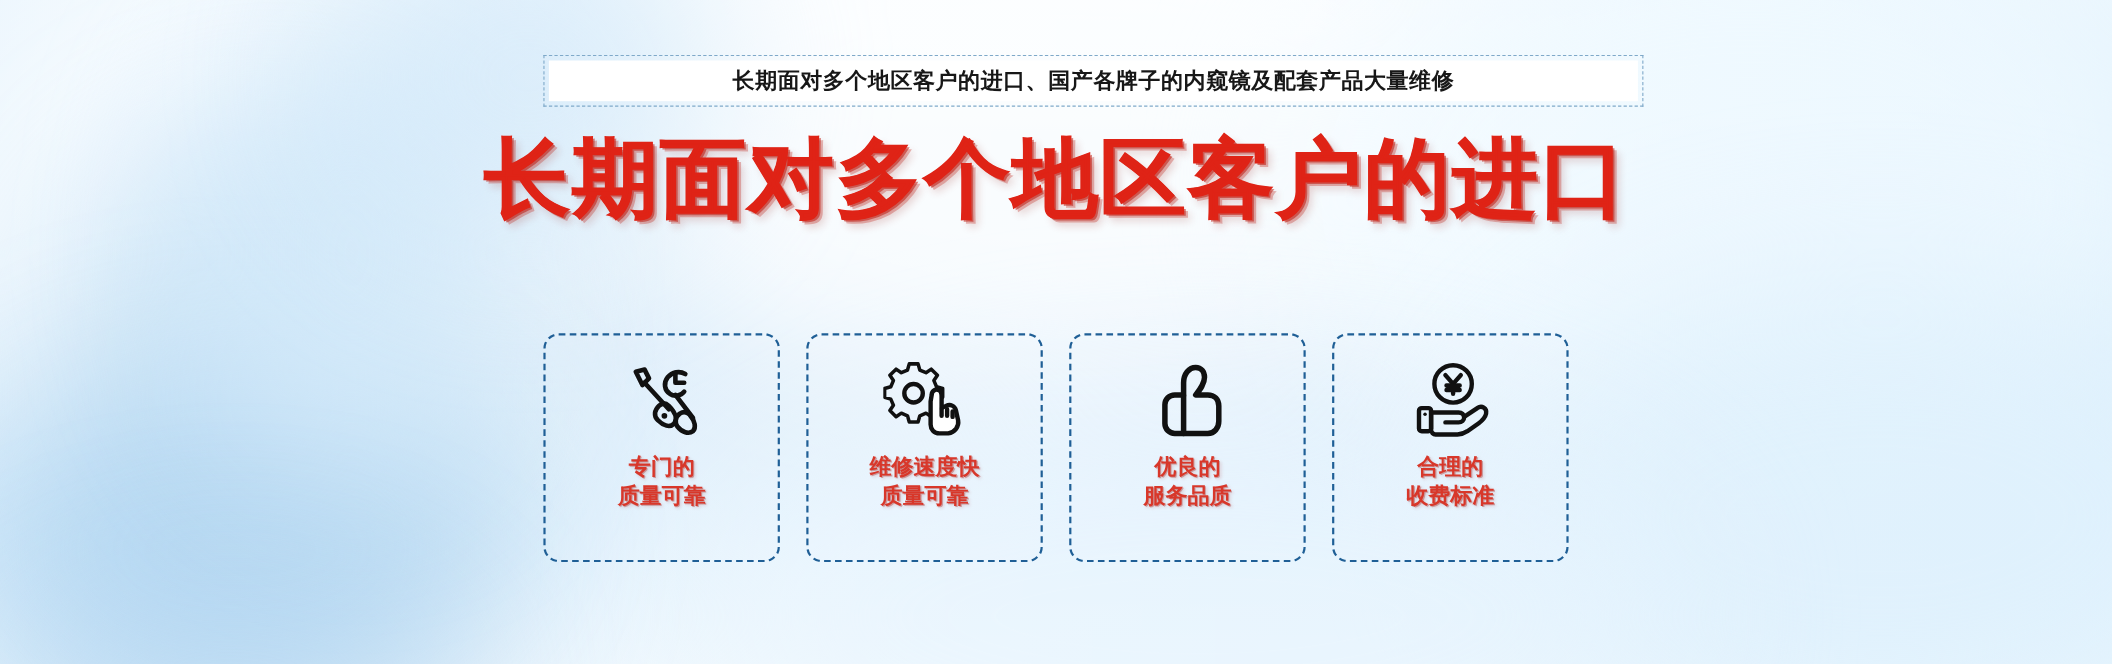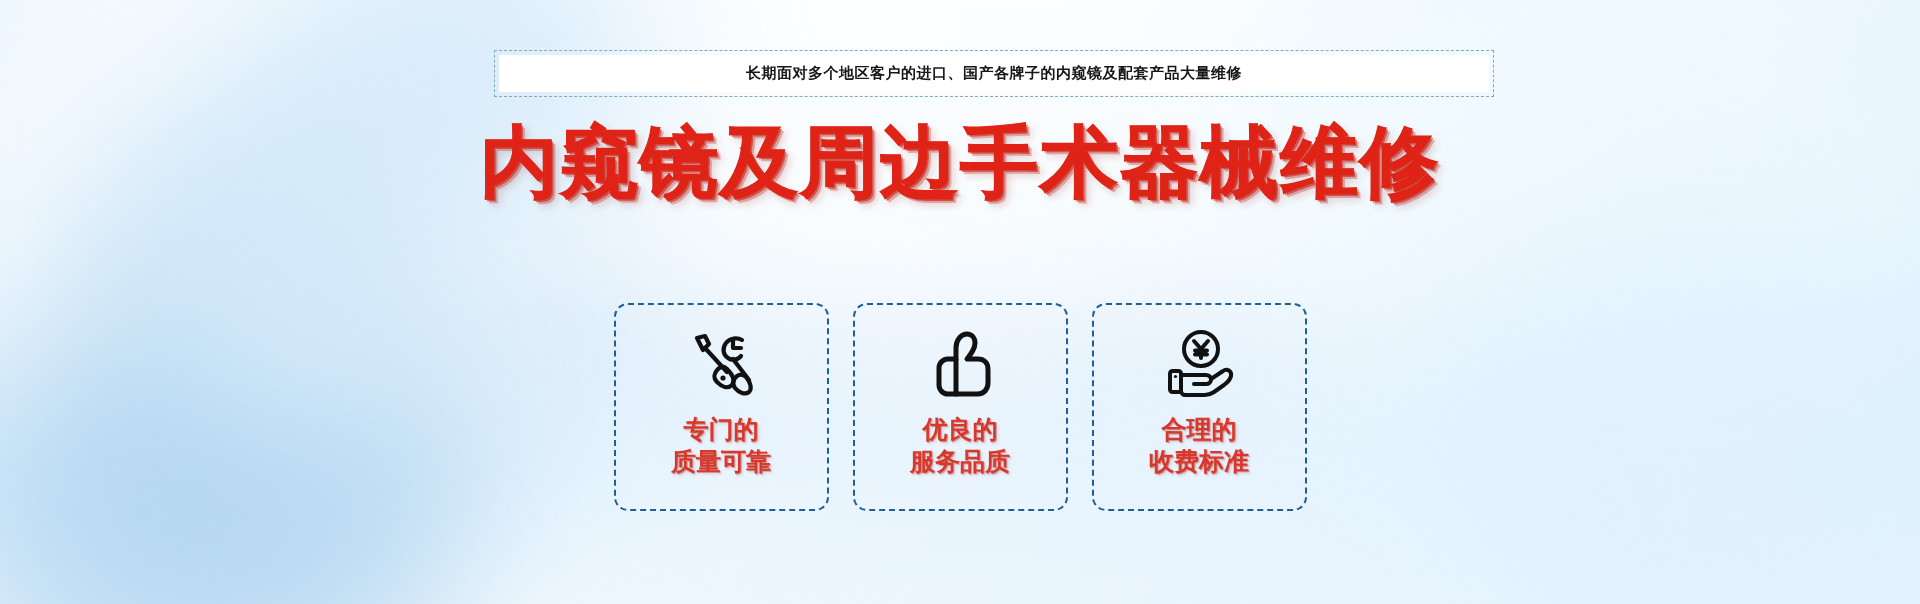--- a/index.html
+++ b/index.html
@@ -43,21 +43,21 @@
     border:1px dashed #7fa9c9;
     display:flex; align-items:center; justify-content:center;
     padding:4px;
   }
   .infobar-inner{
     width:100%; height:100%;
     background:#ffffff;
     display:flex; align-items:center; justify-content:center;
   }
   .infobar-text{
-    font-size:15px; font-weight:700; color:#171717;
+    font-size:20px; font-weight:700; color:#171717;
     letter-spacing:.5px; white-space:nowrap;
   }
 
   
   .title-wrap{
     position:absolute; left:0; right:0; top:120px;
     display:flex; justify-content:center;
   }
   .title{
     font-size:78px; font-weight:900; color:#df2316;
@@ -84,21 +84,21 @@
     background:rgba(255,255,255,.06);
   }
   .card-icon{
     width:78px; height:74px;
     display:flex; align-items:center; justify-content:center;
     margin-bottom:12px;
   }
   .card-icon svg{ display:block; }
   .card-label{
     text-align:center; color:#d8372a;
-    font-size:25px; font-weight:700; line-height:1.28;
+    font-size:20px; font-weight:700; line-height:1.28;
     text-shadow:1px 1px 0 rgba(160,30,22,.35), 2px 2px 3px rgba(160,30,22,.18);
   }
   .card-label span{ display:block; white-space:nowrap; }
 </style>
 </head>
 <body>
 
 <div class="bg-root">
   <div class="bg-base"></div>
   <div class="bg-blob b1"></div>
@@ -116,21 +116,21 @@
 
 <div class="content">
 
   <div class="infobar">
     <div class="infobar-inner">
       <div class="infobar-text">长期面对多个地区客户的进口、国产各牌子的内窥镜及配套产品大量维修</div>
     </div>
   </div>
 
   <div class="title-wrap">
-    <h1 class="title">内窥镜及周边手术器械维修</h1>
+    <h1 class="title">长期面对多个地区客户的进口</h1>
   </div>
 
   <div class="cards">
 
     <div class="card">
       <div class="card-icon">
         <svg width="76" height="72" viewBox="0 0 76 72" fill="none" stroke="#111" stroke-width="4.2" stroke-linecap="round" stroke-linejoin="round">
 
           <path d="M14 10 L22 8 L26 16 L20 22 Z"></path>
           <path d="M22 20 L44 44"></path>
@@ -142,20 +142,40 @@
           <path d="M50 31 L66 52"></path>
           <path d="M63 49 C68 55 69 61 66 64 C62 67 56 65 52 60 C49 56 50 51 54 48 C57 46 60 46 63 49 Z"></path>
         </svg>
       </div>
       <div class="card-label">
         <span>专门的</span>
         <span>质量可靠</span>
       </div>
     </div>
 
+    <div class="card">
+      <div class="card-icon">
+        <svg width="76" height="72" viewBox="0 0 76 72" fill="none" stroke="#111" stroke-width="4" stroke-linecap="round" stroke-linejoin="round">
+
+          <path d="M32 6 L42 6 L44 13 L51 16 L57 12 L64 19 L60 25 L63 32 L70 34 L70 44 L63 46
+                   L60 53 L64 59 L57 66 L51 62 L44 65 L42 72 L32 72 L30 65 L23 62 L17 66 L10 59
+                   L14 53 L11 46 L4 44 L4 34 L11 32 L14 25 L10 19 L17 12 L23 16 L30 13 Z" transform="translate(-2,-2) scale(0.80)"></path>
+          <circle cx="27.5" cy="29.5" r="8.4"></circle>
+
+          <path d="M44 31 C44 27 48 25 51 27 C53 28 53 31 53 33 L53 43
+                   L57 41 C61 39 65 41 66 45 L68 54 C69 60 65 65 59 66 L51 66
+                   C46 66 43 62 43 58 L43 37 Z" fill="#ffffff"></path>
+          <path d="M53 44 L53 50 M58 44 L58 50 M63 46 L63 51"></path>
+        </svg>
+      </div>
+      <div class="card-label">
+        <span>维修速度快</span>
+        <span>质量可靠</span>
+      </div>
+    </div>
 
     <div class="card">
       <div class="card-icon">
         <svg width="76" height="72" viewBox="0 0 76 72" fill="none" stroke="#111" stroke-width="5" stroke-linecap="round" stroke-linejoin="round">
           <path d="M30 66 L26 66 C21 66 17 62 17 57 L17 40 C17 35 21 31 26 31 L34 31
                    L34 20 C34 12 39 6 45 6 C50 6 53 10 53 15 C53 21 49 26 45 31
                    L56 31 C62 31 66 35 66 41 L66 55 C66 61 62 66 56 66 Z"></path>
           <path d="M34 32 L34 66"></path>
         </svg>
       </div>

